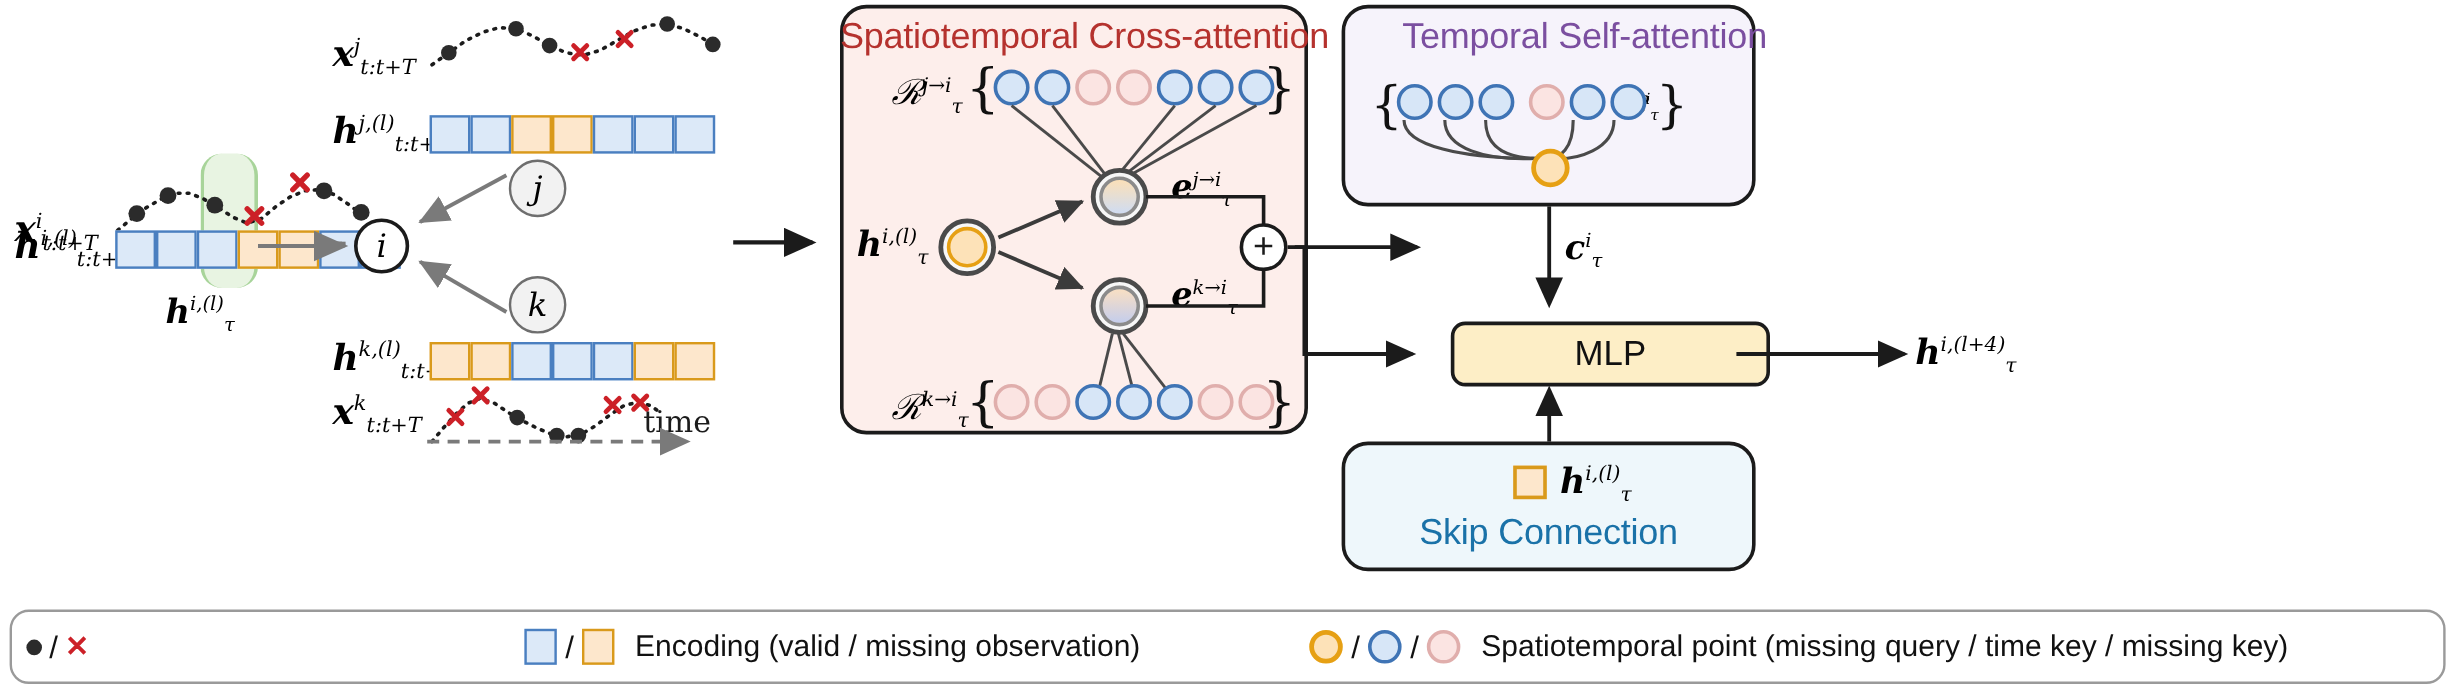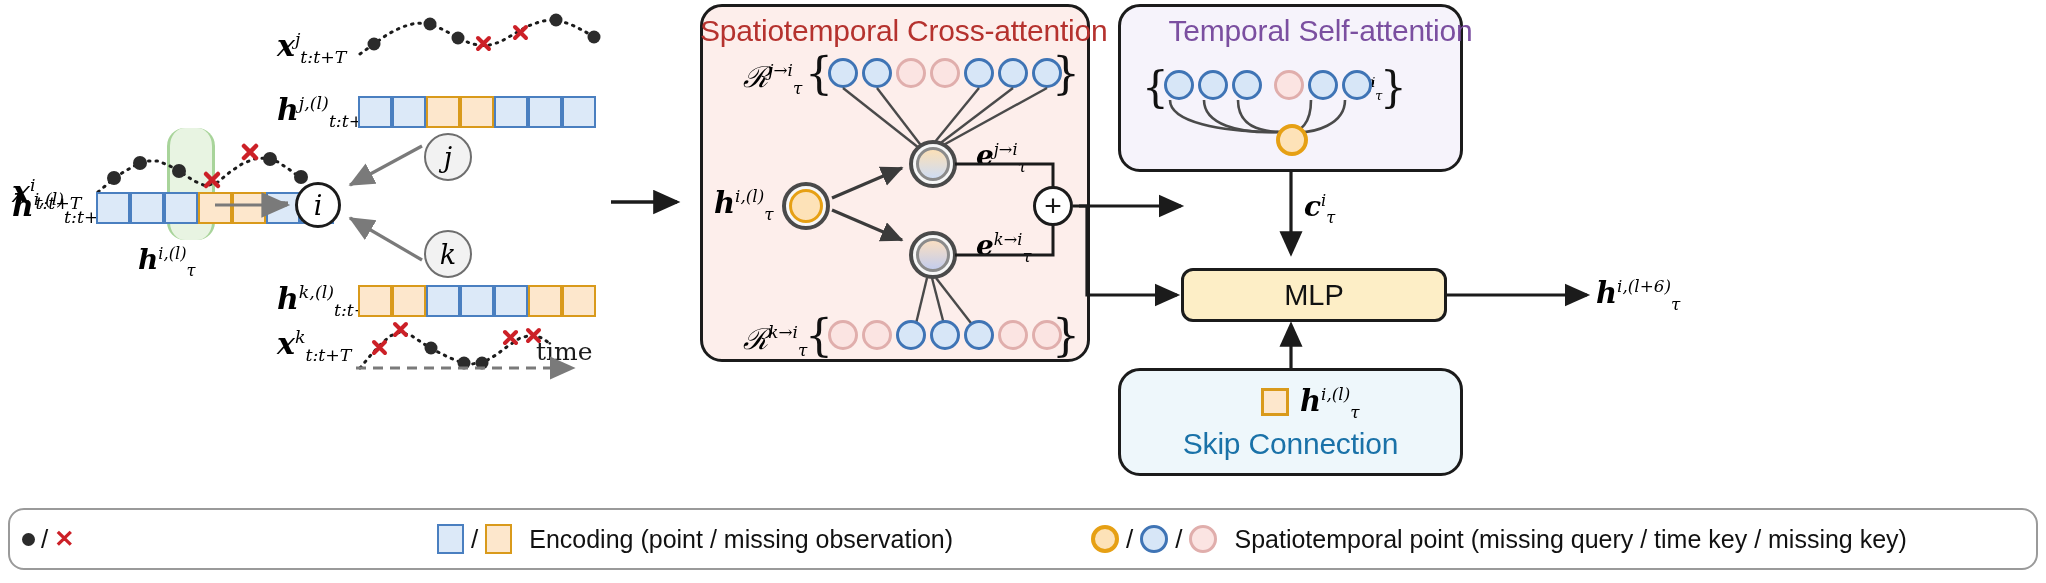--- a/index.html
+++ b/index.html
@@ -63,21 +63,21 @@
   
   .plusnode{
     box-sizing:border-box;border-radius:50%;background:#ffffff;
     border:3px solid #1b1b1b;display:flex;align-items:center;justify-content:center;
     font-size:30px;color:#1b1b1b;font-family:"Liberation Sans",sans-serif;
   }
 
   
   .mlpbox{
     box-sizing:border-box;background:#fdeec6;border:3px solid #1b1b1b;border-radius:12px;
-    display:flex;align-items:center;justify-content:center;font-size:29px;color:#111;
+    display:flex;align-items:center;justify-content:center;font-size:29px;color:#111;margin-left:28px;
   }
 
   
   .legend{
     box-sizing:border-box;border:2.5px solid #9a9a9a;border-radius:16px;background:#ffffff;
   }
   .legend-text{font-size:25px;color:#111;white-space:nowrap;}
 
   .green-hl{background:#e8f4e2;border-left:3px solid #a8d49a;border-right:3px solid #a8d49a;border-radius:18px;}
 
@@ -411,21 +411,21 @@
 
 <svg class="abs" style="left:1447px;top:288px;" width="170" height="22">
   <defs>
     <marker id="ar-o" markerWidth="9" markerHeight="9" refX="7" refY="3.6" orient="auto">
       <path d="M0,0 L8,3.6 L0,7.2 z" fill="#1b1b1b"></path>
     </marker>
   </defs>
   <line x1="0" y1="7" x2="140" y2="7" stroke="#1b1b1b" stroke-width="3.2" marker-end="url(#ar-o)"></line>
 </svg>
 <div class="abs math" style="left:1596px;top:276px;font-size:29px;">
-  <span><span class="mb">h</span><sup>i,(l+6)</sup><sub>τ</sub></span>
+  <span><span class="mb">h</span><sup>i,(l+4)</sup><sub>τ</sub></span>
 </div>
 
 <div class="abs panel panel-skip" style="left:1118px;top:368px;width:345px;height:108px;"></div>
 
 <div class="abs" style="left:1261px;top:388px;width:28px;height:28px;background:#fde7cc;border:3px solid #d99a1b;box-sizing:border-box;"></div>
 <div class="abs math" style="left:1300px;top:384px;font-size:29px;">
   <span><span class="mb">h</span><sup>i,(l)</sup><sub>τ</sub></span>
 </div>
 <div class="abs panel-title t-skip" style="left:1118px;top:427px;width:345px;">
   <span>Skip Connection</span>
@@ -440,21 +440,21 @@
 <div class="abs" style="left:22px;top:519px;display:flex;align-items:center;gap:6px;height:40px;">
   <span class="dot" style="width:13px;height:13px;display:inline-block;"></span>
   <span style="font-size:26px;color:#111;font-family:'Liberation Sans',sans-serif;">/</span>
   <span class="xmark" style="font-size:24px;">✕</span>
 </div>
 
 <div class="abs" style="left:437px;top:519px;display:flex;align-items:center;gap:7px;height:40px;">
   <span class="cell c-blue" style="width:27px;height:30px;display:inline-block;"></span>
   <span style="font-size:26px;color:#111;font-family:'Liberation Sans',sans-serif;">/</span>
   <span class="cell c-orange" style="width:27px;height:30px;display:inline-block;"></span>
-  <span class="legend-text" style="margin-left:10px;">Encoding (point / missing observation)</span>
+  <span class="legend-text" style="margin-left:10px;">Encoding (valid / missing observation)</span>
 </div>
 
 <div class="abs" style="left:1091px;top:519px;display:flex;align-items:center;gap:7px;height:40px;">
   <span class="node n-orange" style="width:28px;height:28px;display:inline-block;"></span>
   <span style="font-size:26px;color:#111;font-family:'Liberation Sans',sans-serif;">/</span>
   <span class="node n-blue" style="width:28px;height:28px;display:inline-block;"></span>
   <span style="font-size:26px;color:#111;font-family:'Liberation Sans',sans-serif;">/</span>
   <span class="node n-pink" style="width:28px;height:28px;display:inline-block;"></span>
   <span class="legend-text" style="margin-left:10px;">Spatiotemporal point (missing query / time key / missing key)</span>
 </div>

